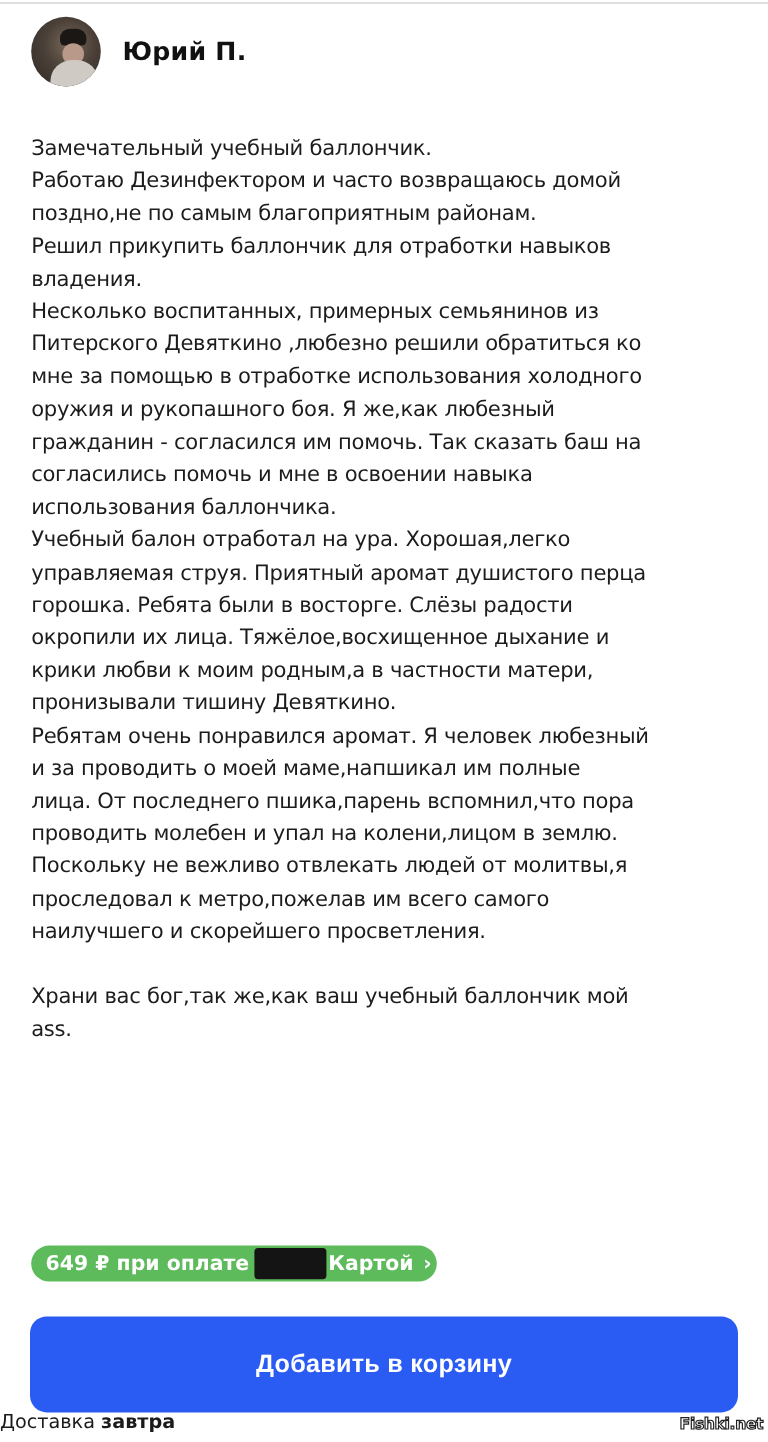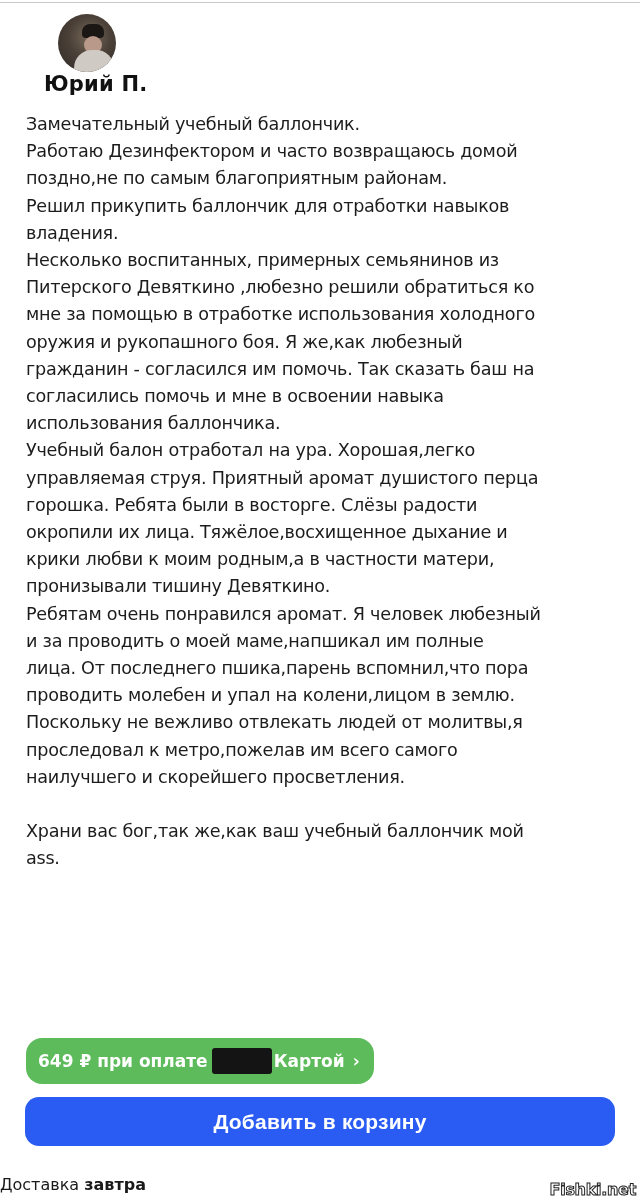--- a/index.html
+++ b/index.html
@@ -19,21 +19,20 @@
       position: absolute;
       left: 0; top: 2px;
       width: 640px; height: 1px;
       background: #c8c8c8;
     }
     .header {
       position: absolute;
       left: 26px; top: 14px;
       display: flex;
       align-items: center;
-      flex-direction: column;
     }
     .avatar {
       width: 58px; height: 58px;
       border-radius: 50%;
       overflow: hidden;
       position: relative;
       background: radial-gradient(circle at 55% 40%, #7a6a5a 0%, #4a4038 45%, #2d2824 100%);
     }
     .avatar .hat {
       position: absolute;
@@ -80,22 +79,22 @@
       display: block;
       height: 27px;
     }
     .emoji {
       font-size: 19px;
       line-height: 1;
     }
     .promo-pill {
       position: absolute;
       left: 26px; top: 1038px;
-      height: 46px;
-      padding: 0 14px 0 12px;
+      height: 30px;
+      padding: 0 4px 0 12px;
       border-radius: 16px;
       background: #5dbb5b;
       color: #ffffff;
       font-size: 17px;
       font-weight: bold;
       display: flex;
       align-items: center;
       white-space: nowrap;
       cursor: pointer;
     }
@@ -107,21 +106,21 @@
       background: #141414;
       border-radius: 3px;
     }
     .promo-pill .chev {
       margin-left: 8px;
       font-size: 17px;
     }
     .cart-button {
       position: absolute;
       left: 25px; top: 1097px;
-      width: 590px; height: 49px;
+      width: 590px; height: 80px;
       border-radius: 14px;
       background: #2a5cf3;
       color: #ffffff;
       font-size: 21px;
       font-weight: bold;
       display: flex;
       align-items: center;
       justify-content: center;
       border: none;
       cursor: pointer;
@@ -134,21 +133,21 @@
       text-align: left;
       font-size: 16px;
       color: #1a1a1a;
     }
     .delivery b {
       font-weight: bold;
     }
     .watermark {
       position: absolute;
       right: 4px; top: 1180px;
-      font-size: 16px;
+      font-size: 13px;
       font-weight: bold;
       color: #ffffff;
       -webkit-text-stroke: 1px #222;
       letter-spacing: -0.3px;
     }
   </style>
 </head>
 <body>
 
 <div class="top-rule"></div>

